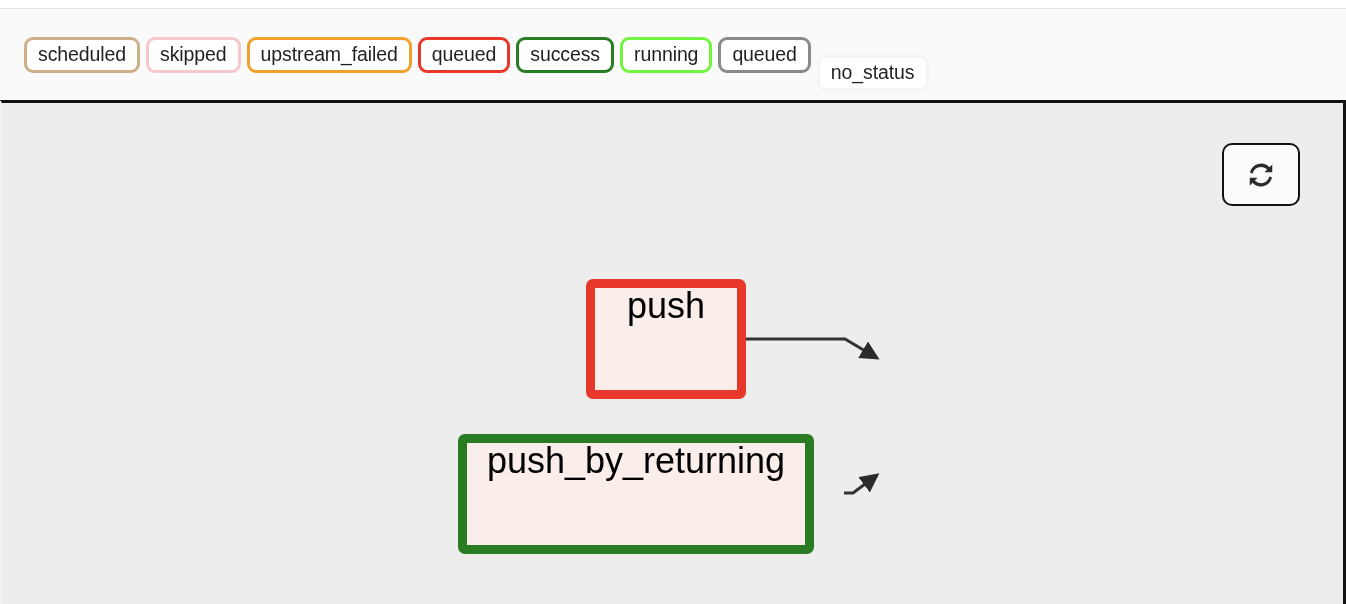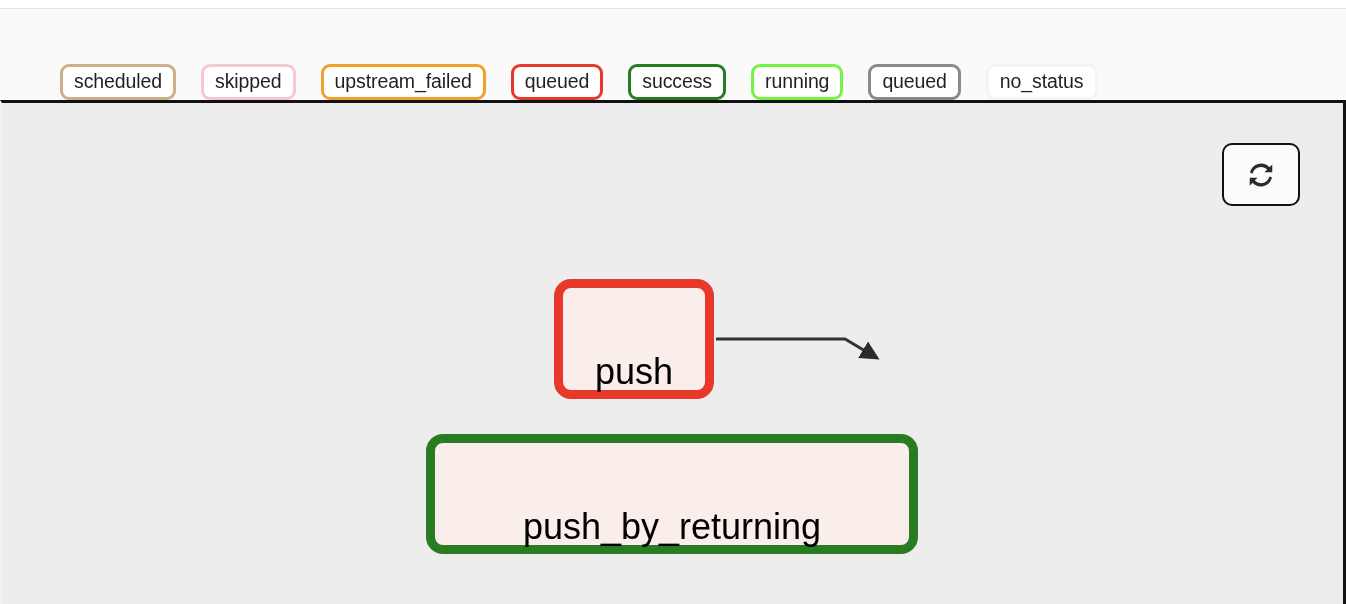--- a/index.html
+++ b/index.html
@@ -35,23 +35,23 @@
   }
 
   
   .legend-bar {
     position: absolute;
     left: 0; top: 9px;
     width: 1346px;
     height: 91px;
     background: #fafafa;
     display: flex;
-    align-items: flex-end;
-    padding-left: 60px;
-    gap: 25px;
+    align-items: center;
+    padding-left: 24px;
+    gap: 6px;
   }
 
   .legend-chip {
     display: inline-flex;
     align-items: center;
     justify-content: center;
     height: 36px;
     padding: 0 11px;
     border-radius: 9px;
     border-style: solid;
@@ -100,27 +100,28 @@
   .graph-svg {
     position: absolute;
     left: 0; top: 0;
     width: 1344px;
     height: 501px;
   }
 
   .node-box {
     position: absolute;
     border-style: solid;
-    border-radius: 17px;
+    border-radius: 7px;
     background: #faeeea;
     display: flex;
-    align-items: flex-end;
+    align-items: flex-start;
     justify-content: center;
     color: #000000;
     cursor: pointer;
+    margin-left: 32px;
   }
   .node-label {
     font-size: 36px;
     line-height: 1;
     color: #000000;
     white-space: nowrap;
   }
 </style>
 </head>
 <body>
@@ -161,19 +162,19 @@
 
       <path d="M714,236 L843,236 L875,255" fill="none" stroke="#333333" stroke-width="3" marker-end="url(#arrow)"></path>
 
       <path d="M842,390 L851,390 L875,372" fill="none" stroke="#333333" stroke-width="3" marker-end="url(#arrow)"></path>
     </svg>
 
     <div class="node-box" style="left: 552px; top: 176px; width: 160px; height: 120px; border-width: 9px; border-color: rgb(232, 56, 43); background: rgb(250, 238, 234);">
       <span class="node-label">push</span>
     </div>
 
-    <div class="node-box" style="left: 424px; top: 331px; width: 492px; height: 120px; border-width: 9px; border-color: rgb(42, 124, 34); background: rgb(250, 238, 234);">
+    <div class="node-box" style="left: 424px; top: 331px; width: 356px; height: 120px; border-width: 9px; border-color: rgb(42, 124, 34); background: rgb(250, 238, 234);">
       <span class="node-label">push_by_returning</span>
     </div>
 
 
   </div>
 </div>
 
 </body></html>

